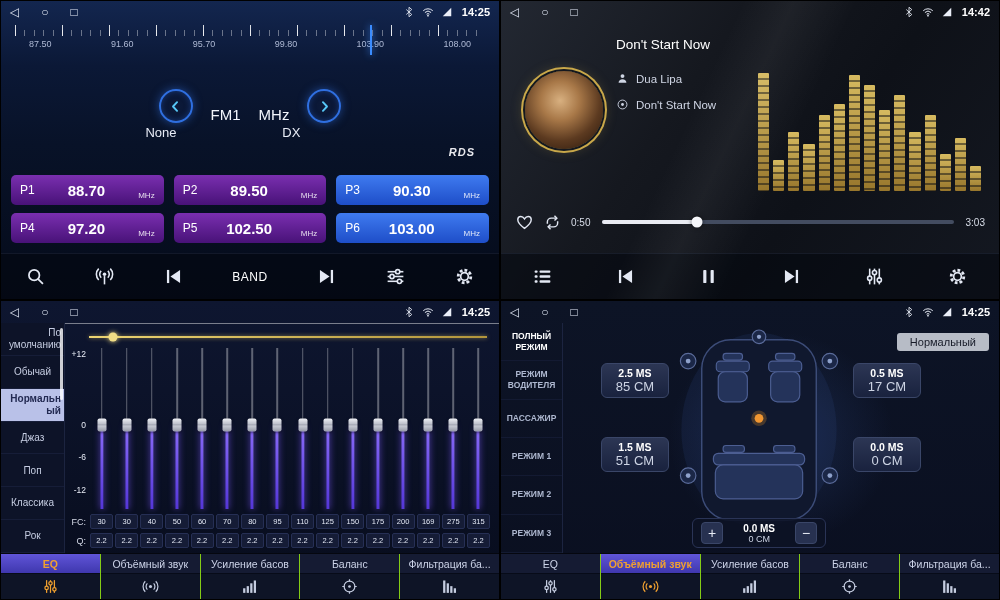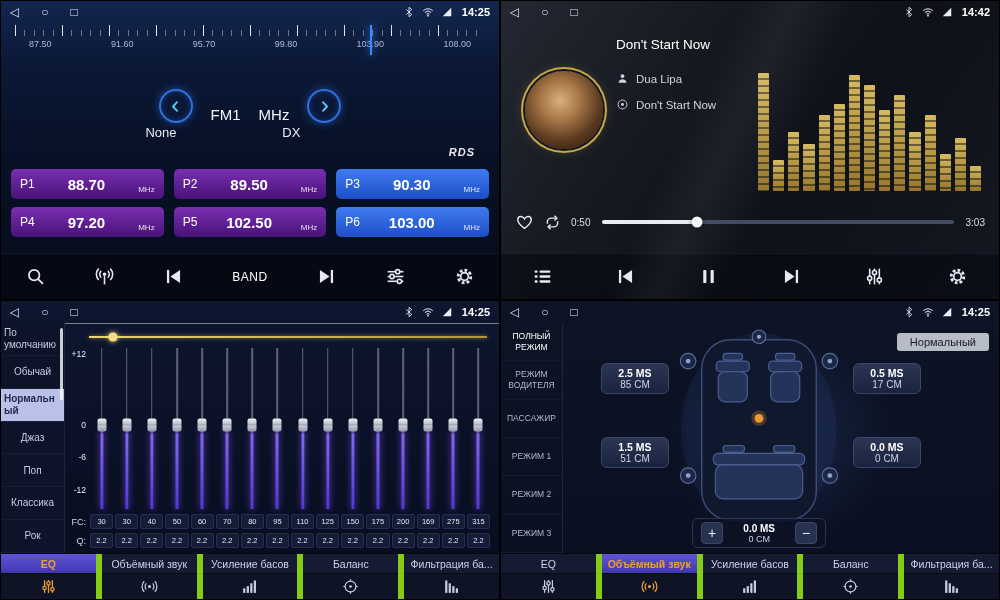--- a/index.html
+++ b/index.html
@@ -36,21 +36,21 @@
     box-shadow:0 0 10px rgba(47,111,224,.55),inset 0 0 6px rgba(47,111,224,.4);
     display:flex;align-items:center;justify-content:center}
   .round-btn .icon{width:15px;height:15px}
   .band-label{font-size:15px;color:#f2f5fc}
   .freq-big{font-size:36px;font-weight:bold;color:#fff;letter-spacing:1px}
   .unit-label{font-size:15px;color:#f2f5fc}
   .radio-sub{position:relative;height:36px;flex:0 0 auto}
   .sub-none{position:absolute;left:29%;top:2px;font-size:13px;color:#e8ecf6}
   .sub-dx{position:absolute;left:56.5%;top:2px;font-size:13px;color:#e8ecf6}
   .rds-badge{position:absolute;right:24px;bottom:1px;font-style:italic;font-weight:bold;font-size:11px;letter-spacing:1px;color:#e9e9ee}
-  .presets-grid{display:grid;grid-template-columns:repeat(3,1fr);gap:8px 10px;padding:10px 10px;flex:0 0 auto}
+  .presets-grid{display:grid;grid-template-columns:repeat(3,1fr);gap:8px 10px;padding:10px 10px;margin-top:6px;flex:0 0 auto}
   .preset{height:30px;border:none;border-radius:5px;display:flex;align-items:center;justify-content:space-between;
     padding:0 9px;color:#fff;cursor:pointer;font-family:inherit}
   .preset.purple{background:linear-gradient(180deg,#7a2fb0 0%,#481278 100%)}
   .preset.blue{background:linear-gradient(180deg,#3f7bf0 0%,#1e4ec8 100%)}
   .p-id{font-size:12px}
   .p-freq{font-size:15px;font-weight:bold}
   .p-unit{font-size:8px;opacity:.85;align-self:flex-end;margin-bottom:5px}
   .toolbar{height:46px;margin-top:auto;display:flex;align-items:center;justify-content:space-around;flex:0 0 auto;
     background:rgba(4,7,14,.55);border-top:1px solid rgba(120,140,190,.12)}
   .tb-btn{background:none;border:none;color:#e4e9f4;cursor:pointer;display:flex;align-items:center;justify-content:center;font-family:inherit}
@@ -73,21 +73,21 @@
   .pr-btn{background:none;border:none;color:#e2e7f2;cursor:pointer;display:flex}
   .pr-btn .icon{width:19px;height:19px}
   .time-label{font-size:10px;color:#d8dde8}
   .progress{flex:1;position:relative;height:4px;background:#434c60;border-radius:2px;margin:0 3px;cursor:pointer}
   .progress-fill{position:absolute;left:0;top:0;bottom:0;background:#e9ebf2;border-radius:2px}
   .progress-knob{position:absolute;top:50%;transform:translate(-50%,-50%);width:11px;height:11px;border-radius:50%;background:#f5f6fa;box-shadow:0 0 4px rgba(0,0,0,.6)}
   
   .eq-body{flex:1;display:flex;min-height:0}
   .eq-sidebar{width:64px;background:#0d1328;border-right:1px solid #1c2440;display:flex;flex-direction:column;position:relative}
   .eq-sidebar::after{content:'';position:absolute;right:1px;top:5px;width:3px;height:72px;background:rgba(255,255,255,.8);border-radius:2px}
-  .eq-item{flex:1;display:flex;align-items:center;justify-content:center;text-align:left;font-size:10px;line-height:1.15;
+  .eq-item{flex:1;display:flex;align-items:center;justify-content:center;text-align:right;font-size:10px;line-height:1.15;
     color:#c6cde2;border-bottom:1px solid #161d38;padding:0 3px;cursor:pointer;word-break:break-word}
   .eq-item.active{background:#b9c1e8;color:#232a52;font-weight:bold}
   .eq-main{flex:1;display:flex;flex-direction:column;padding:3px 8px 4px 4px;border-top:1px solid rgba(255,255,255,.45)}
   .master{height:13px;position:relative;margin:3px 4px 3px 20px;cursor:pointer}
   .master-line{position:absolute;top:50%;left:0;right:0;height:2px;transform:translateY(-50%);
     background:linear-gradient(90deg,#ecd472,#b2953c);box-shadow:0 0 4px rgba(236,212,114,.6)}
   .master-handle{position:absolute;left:6%;top:50%;transform:translate(-50%,-50%);width:9px;height:9px;border-radius:50%;background:#f2de86;box-shadow:0 0 5px #f2de86}
   .sliders-grid{flex:1;display:grid;grid-template-columns:20px repeat(16,1fr);min-height:0}
   .scale-gutter{position:relative;font-size:8.5px;color:#e8ecf6}
   .sc{position:absolute;right:3px;transform:translateY(-50%)}
@@ -97,45 +97,45 @@
   .eq-band .fill{position:absolute;left:50%;top:48%;bottom:2px;width:3px;transform:translateX(-50%);
     background:linear-gradient(180deg,#8a6cf8,#5436d8);box-shadow:0 0 6px rgba(122,86,255,.8)}
   .eq-band .handle{position:absolute;left:50%;top:48%;transform:translate(-50%,-50%);width:9px;height:13px;border-radius:2px;
     background:linear-gradient(180deg,#eef0f4 0%,#b9bcc8 45%,#7e8290 50%,#c9ccd6 55%,#9599a6 100%);box-shadow:0 1px 3px rgba(0,0,0,.6)}
   .fc-grid,.q-grid{display:grid;grid-template-columns:20px repeat(16,1fr);height:17px;margin-top:2px;flex:0 0 auto}
   .row-label{font-size:9px;color:#d6dbe8;display:flex;align-items:center;justify-content:flex-end;padding-right:3px}
   .val-cell{margin:1px;background:#151c36;border:1px solid #262f54;border-radius:2px;color:#e2e7f4;font-size:7.5px;
     display:flex;align-items:center;justify-content:center}
   
   .tabs{display:flex;height:46px;margin-top:auto;flex:0 0 auto;border-top:1px solid #05070f;background:#0e1426}
-  .tab-col{flex:1;display:flex;flex-direction:column;border-right:6px solid #84cc16;cursor:pointer;min-width:0}
+  .tab-col{flex:1;display:flex;flex-direction:column;border-right:1px solid #84cc16;cursor:pointer;min-width:0}
   .tab-col:last-child{border-right:none}
   .tab-label{height:20px;line-height:20px;text-align:center;font-size:10.5px;color:#ccd3e8;background:#151b33;
     white-space:nowrap;overflow:hidden;border-bottom:1px solid #070b18}
   .tab-col.active .tab-label{background:linear-gradient(180deg,#6055d8,#3f37ae);color:#f0a030;font-weight:bold}
   .tab-icon{flex:1;display:flex;align-items:center;justify-content:center;color:#c4cce0}
   .tab-icon .icon{width:17px;height:17px}
   .tab-col.active .tab-icon{color:#f0a030}
   
   .sur-body{flex:1;display:flex;min-height:0}
   .mode-list{width:62px;border-right:1px solid #1c2440;display:flex;flex-direction:column}
-  .mode-item{flex:1;display:flex;align-items:center;justify-content:center;text-align:center;font-size:8.5px;font-weight:normal;
+  .mode-item{flex:1;display:flex;align-items:center;justify-content:center;text-align:center;font-size:8.5px;font-weight:bold;
     color:#aeb8d0;padding:0 4px;line-height:1.3;border-bottom:1px solid #131a32;cursor:pointer}
   .mode-item.active{color:#fff}
   .stage{flex:1;position:relative}
   .stage::before{content:'';position:absolute;left:22%;top:0;width:56%;height:100%;
     background:radial-gradient(ellipse at center,rgba(70,110,200,.22),transparent 65%);pointer-events:none}
   .car-wrap{position:absolute;left:45%;top:4px;transform:translateX(-50%);width:165px;height:206px}
   .car-wrap svg{width:100%;height:100%}
   .profile-btn{position:absolute;top:10px;right:10px;background:#b7bcc6;color:#171b28;font-size:11px;padding:3px 13px;
     border-radius:3px;border:none;cursor:pointer;font-family:inherit}
   .delay-btn{position:absolute;width:68px;background:linear-gradient(180deg,#2c3654,#19223e);border:1px solid #3a4668;
     border-radius:6px;color:#fff;text-align:center;padding:3px 0;cursor:pointer;font-family:inherit}
   .delay-ms{font-size:10.5px;font-weight:bold}
-  .delay-cm{font-size:10px;color:#cdd4e4}
+  .delay-cm{font-size:13px;color:#cdd4e4}
   .d-0{left:38px;top:40px}.d-1{right:78px;top:40px}.d-2{left:38px;top:114px}.d-3{right:78px;top:114px}
   .adjust{position:absolute;left:45%;bottom:5px;transform:translateX(-50%);display:flex;align-items:center;gap:9px;
     background:rgba(12,18,36,.88);border:1px solid #2a3456;border-radius:6px;padding:3px 8px}
   .adjust-btn{width:22px;height:22px;border-radius:4px;background:#273150;color:#e8ecf6;border:1px solid #3a4668;
     font-size:14px;display:flex;align-items:center;justify-content:center;cursor:pointer;font-family:inherit}
   .adjust-vals{text-align:center;min-width:54px}
   .adjust-ms{font-size:10px;font-weight:bold;color:#fff}
   .adjust-cm{font-size:9px;color:#cdd4e4}
 </style>
 </head>

